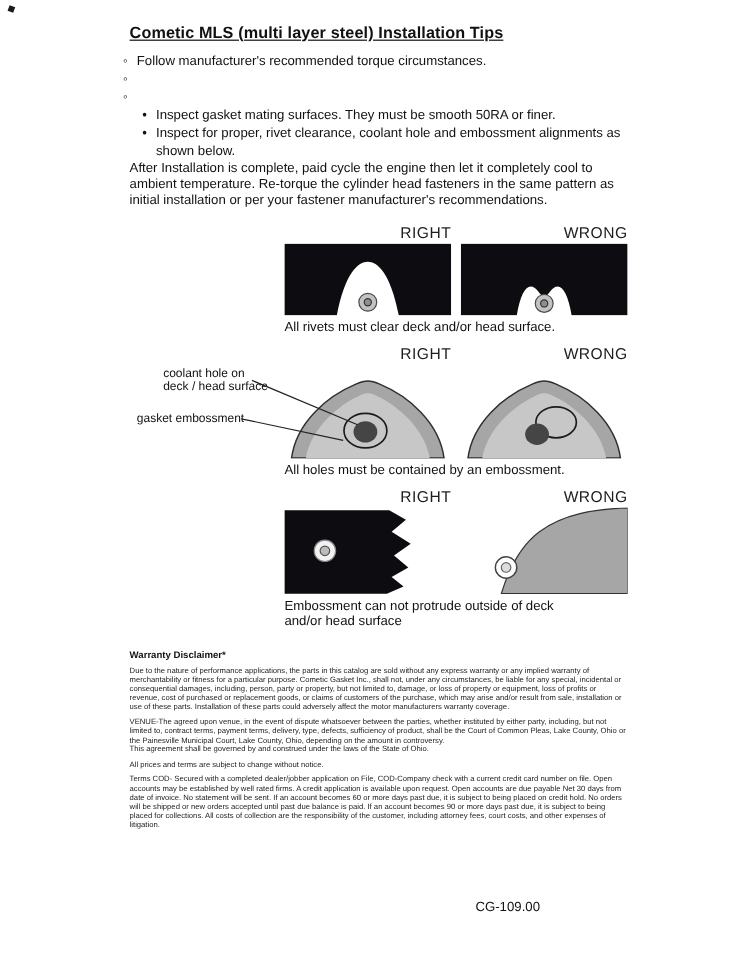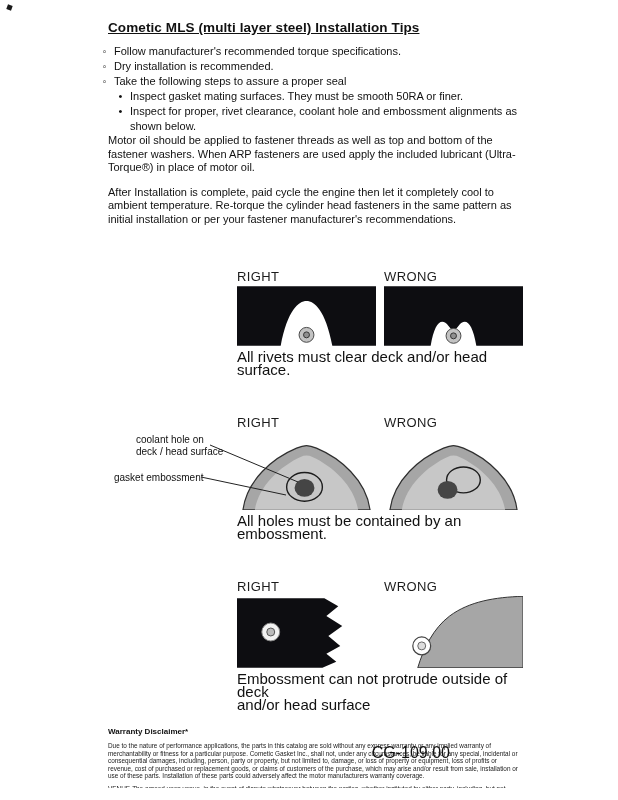--- a/index.html
+++ b/index.html
@@ -28,69 +28,66 @@
   ul.tips { list-style: none; margin: 0; padding: 0; font-size: 11px; }
   ul.tips li { display: flex; gap: 5px; line-height: 15px; }
   ul.tips li .marker { width: 9px; text-align: center; flex: none; }
   ul.tips li.sub { margin-left: 16px; }
   .diesel-heading { font-size: 12px; font-weight: bold; margin: 18px 0 9px 8px; }
   p.body { font-size: 11px; line-height: 13.5px; margin: 0 0 11px 8px; max-width: 424px; }
   p.note { margin-top: 1px; margin-bottom: 8px; }
 
   .fig { margin-top: 7px; }
   .fig-labels { margin-left: 137px; display: flex; gap: 8px; }
-  .fig-labels span { width: 140px; text-align: left; font-size: 13px; color: #1c1c1c; letter-spacing: .4px; margin-top: 32px; }
+  .fig-labels span { width: 140px; text-align: right; font-size: 13px; color: #1c1c1c; letter-spacing: .4px; }
   .fig-panels { margin-left: 137px; display: flex; gap: 8px; margin-top: 2px; }
   .fig-panels svg { display: block; background: #ffffff; }
-  .fig-caption { margin-left: 137px; font-size: 15px; line-height: 13px; margin-top: 4px; white-space: pre-line; }
+  .fig-caption { margin-left: 137px; font-size: 11px; line-height: 13px; margin-top: 4px; white-space: pre-line; }
 
   .fig2-wrap { position: relative; text-decoration: underline; }
   .callout { position: absolute; font-size: 10px; line-height: 11.5px; white-space: pre-line; color: #111; }
   .callout-1 { left: 36px; top: 2px; }
   .callout-2 { left: 14px; top: 40px; }
   .callout-lines { position: absolute; left: 0; top: 0; pointer-events: none; }
 
   .warranty { margin: 16px 0 0 8px; width: 415px; }
   .warranty h3 { font-size: 8px; font-weight: bold; margin: 0 0 6px 0; }
   .warranty p { font-size: 6.4px; line-height: 7.6px; margin: 0 0 5px 0; white-space: pre-line; color: #1b1b1b; }
 
-  .docnum { position: absolute; right: 168px; bottom: 26px; font-size: 16px; color: #111; margin-top: 44px; }
+  .docnum { position: absolute; right: 168px; bottom: 26px; font-size: 11px; color: #111; margin-top: 44px; }
 </style>
 </head>
 <body>
 
 <div class="page">
   <div class="corner-mark"></div>
 
   <h1 class="title">Cometic MLS (multi layer steel) Installation Tips</h1>
 
   <ul class="tips">
     <li>
       <span class="marker">◦</span>
-      <span>Follow manufacturer's recommended torque specifications.</span>
+      <span>Follow manufacturer's recommended torque circumstances.</span>
     </li>
     <li>
       <span class="marker">◦</span>
-      <span>Dry installation is recommended.</span>
     </li>
     <li>
       <span class="marker">◦</span>
-      <span>Take the following steps to assure a proper seal</span>
     </li>
     <li class="sub">
       <span class="marker">•</span>
       <span>Inspect gasket mating surfaces.  They must be smooth 50RA or finer.</span>
     </li>
     <li class="sub">
       <span class="marker">•</span>
       <span>Inspect for proper, rivet clearance, coolant hole and embossment alignments as shown below.</span>
     </li>
   </ul>
 
-  <p class="body">Motor oil should be applied to fastener threads as well as top and bottom of the fastener washers. When ARP fasteners are used apply the included lubricant (Ultra-Torque®) in place of motor oil.</p>
   <p class="body">After Installation is complete, paid cycle the engine then let it completely cool to ambient temperature. Re-torque the cylinder head fasteners in the same pattern as initial installation or per your fastener manufacturer's recommendations.</p>
 
   <section class="fig">
     <div class="fig-labels">
       <span>RIGHT</span>
       <span>WRONG</span>
     </div>
     <div class="fig-panels">
       <svg width="140" height="60" viewBox="0 0 140 60">
         <path d="M0,0 H140 V60 H96 C89,24 78,15 70,15 C62,15 51,24 44,60 H0 Z" fill="#0d0d11"></path>

